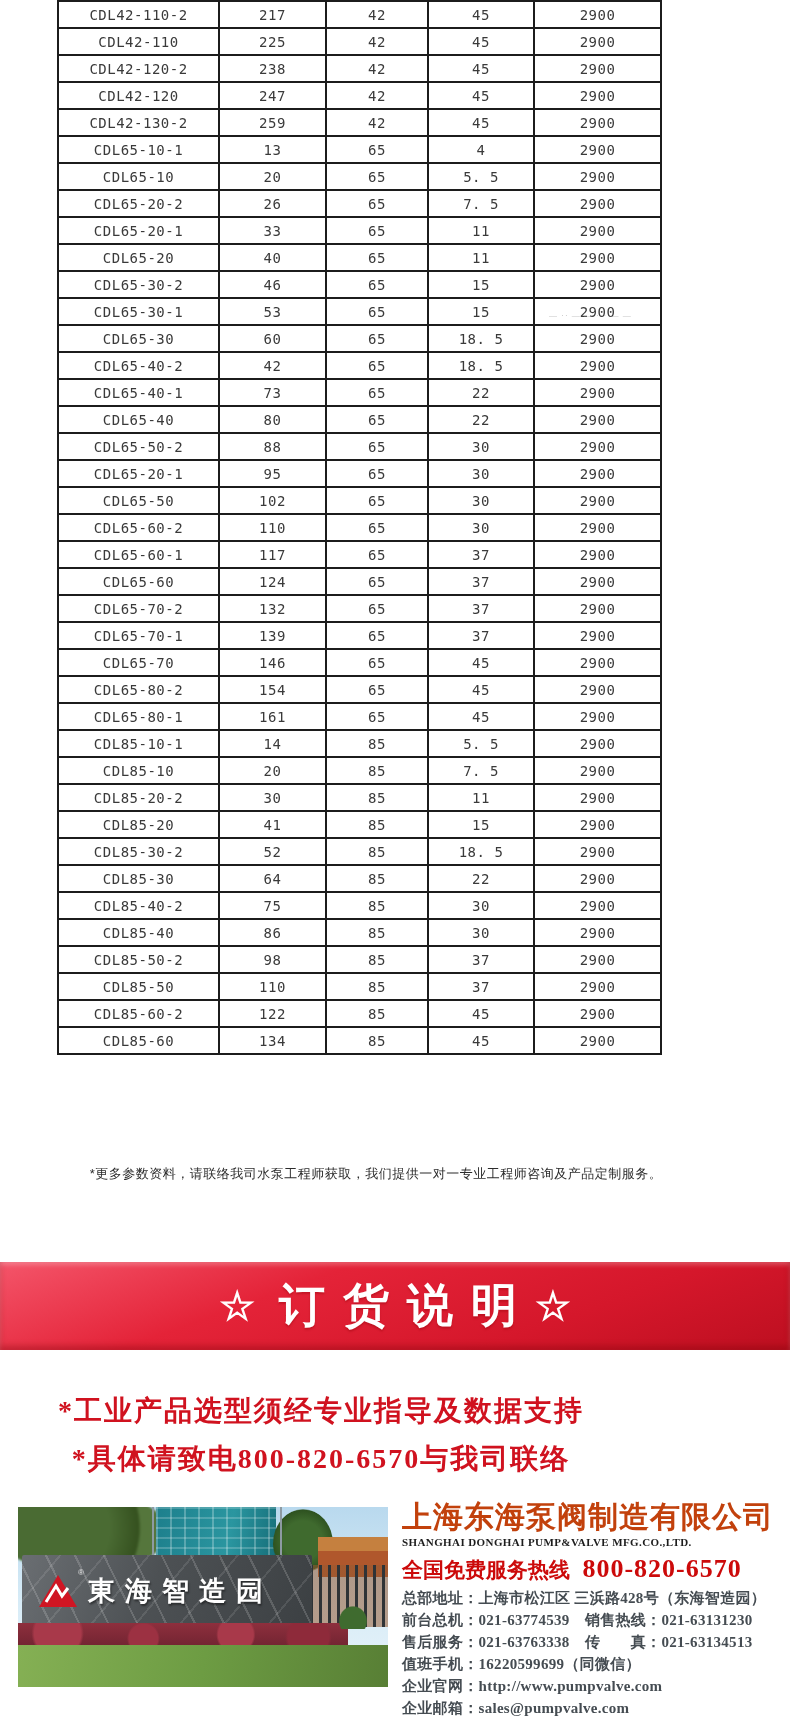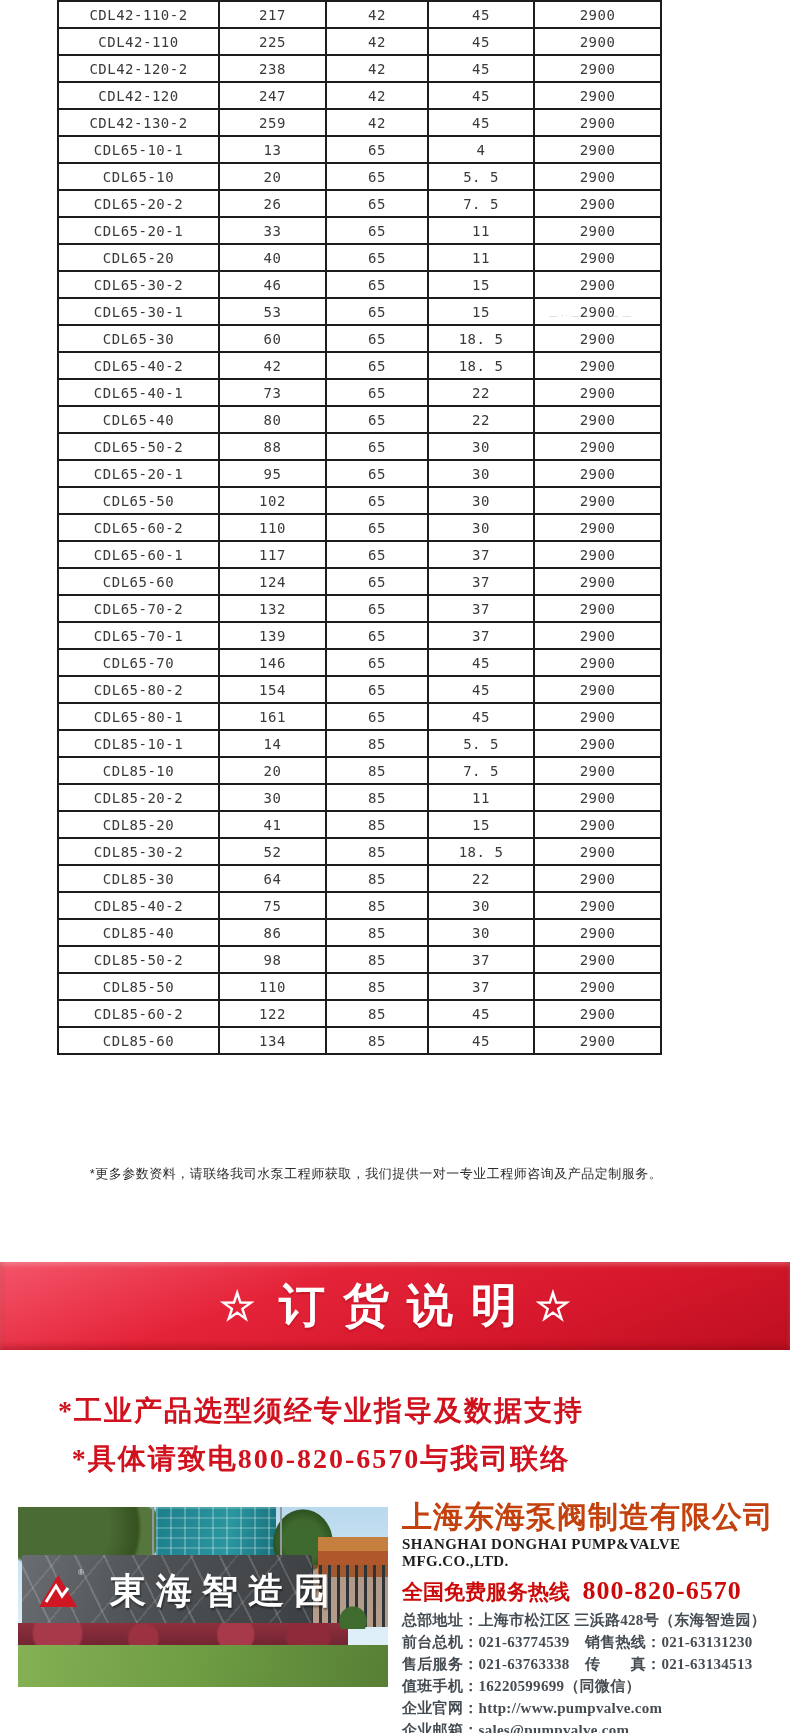--- a/index.html
+++ b/index.html
@@ -60,40 +60,40 @@
   .p-gate{position:absolute;left:292px;top:58px;width:78px;height:62px;
     background:repeating-linear-gradient(90deg,#2f3336 0 3px,rgba(150,90,50,.55) 3px 9px);}
   .p-wall{position:absolute;left:4px;top:48px;width:290px;height:72px;
     background:
       repeating-linear-gradient(64deg,rgba(255,255,255,.16) 0 2px,transparent 2px 26px),
       repeating-linear-gradient(-50deg,rgba(255,255,255,.10) 0 2px,transparent 2px 34px),
       linear-gradient(110deg,#6a6e72 0%,#4d5154 45%,#3c4043 100%);
     border-radius:2px;display:flex;align-items:center;}
   .sign-logo{margin-left:16px;position:relative;width:40px;height:34px;flex:0 0 auto;}
   .sign-logo sup{position:absolute;right:-6px;top:-6px;font-size:8px;color:#e8e8e8;}
-  .sign-text{color:#fefefe;font-size:36px;font-weight:700;letter-spacing:10px;
-    margin-left:32px;font-family:"Liberation Sans",sans-serif;white-space:nowrap;
+  .sign-text{color:#fefefe;font-size:27px;font-weight:700;letter-spacing:10px;
+    margin-left:10px;font-family:"Liberation Sans",sans-serif;white-space:nowrap;
     text-shadow:1px 2px 2px rgba(0,0,0,.45);}
   .p-hedge{position:absolute;left:0;top:116px;width:330px;height:26px;
     background:
       radial-gradient(circle at 12% 40%,#a8394a 0 8%,transparent 9%),
       radial-gradient(circle at 38% 60%,#9c3142 0 7%,transparent 8%),
       radial-gradient(circle at 66% 45%,#a8394a 0 8%,transparent 9%),
       radial-gradient(circle at 88% 55%,#8e2a3a 0 7%,transparent 8%),
       linear-gradient(#8e2f3d,#6f2330);}
   .p-lawn{position:absolute;left:0;top:138px;width:370px;height:42px;
     background:linear-gradient(100deg,#85b054 0%,#6d9c43 50%,#587f35 100%);}
   .p-plant{position:absolute;left:318px;top:96px;width:34px;height:26px;
     background:radial-gradient(ellipse at 50% 70%,#3f6b2f 0 55%,transparent 60%);}
 
   
   .contact{position:absolute;left:402px;top:0;width:385px;}
   .company-cn{color:#c2410c;font-size:30px;font-weight:900;letter-spacing:1px;
     font-family:"Liberation Serif",serif;margin:0;line-height:34px;}
-  .company-en{color:#1d1d1d;font-size:15px;font-weight:700;letter-spacing:0.4px;
+  .company-en{color:#1d1d1d;font-size:11px;font-weight:700;letter-spacing:0.4px;
     font-family:"Liberation Serif",serif;margin:2px 0 6px 0;}
   .hotline{margin:0 0 6px 0;white-space:nowrap;}
   .hotline .hl-label{color:#cc0a0a;font-size:21px;font-weight:900;
     font-family:"Liberation Serif",serif;}
   .hotline .hl-number{color:#cc0a0a;font-size:26px;font-weight:900;
     letter-spacing:1px;font-family:"Liberation Serif",serif;margin-left:8px;}
   .info-lines p{margin:0 0 5px 0;color:#454c52;font-size:15px;font-weight:700;
     font-family:"Liberation Serif",serif;letter-spacing:0.3px;line-height:17px;
     white-space:nowrap;}
 </style>

